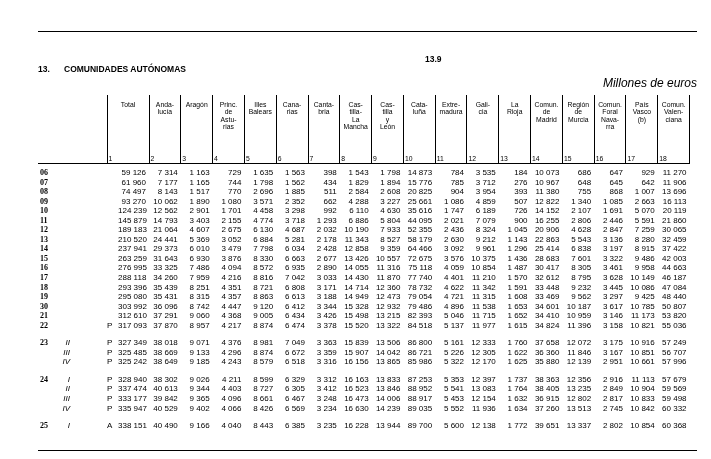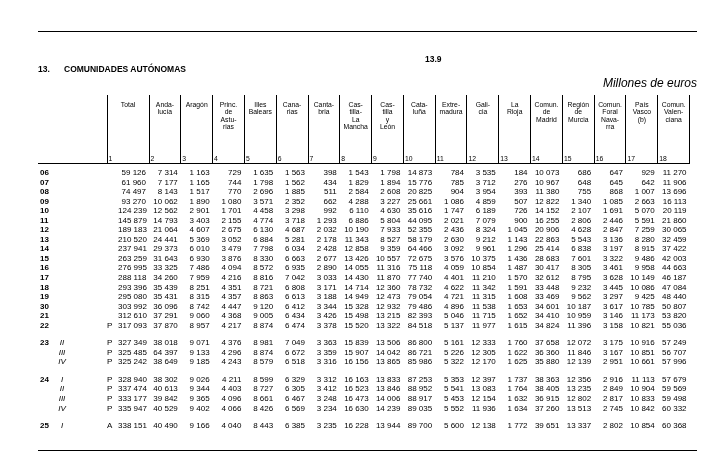--- a/index.html
+++ b/index.html
@@ -30,22 +30,22 @@
   th.colhead:last-child{border-right:1px solid #000;}
   td.colnum{border-left:1px solid #000;font-size:6.8px;vertical-align:bottom;
             text-align:left;padding:0 0 1px 1px;height:14px;}
   td.colnum:last-child{border-right:1px solid #000;}
   thead tr.numrow td, thead tr.numrow th{border-bottom:1px solid #000;}
 
   tbody td{font-size:8px;line-height:9.55px;text-align:right;
            padding:0 3px 0 0;white-space:nowrap;}
   td.rlabel{text-align:left;padding:0;}
   td.rflag{text-align:left;padding:0;}
-  .yr{font-weight:bold;display:inline-block;min-width:14px;padding-left:2px;}
-  .qt{font-style:italic;display:inline-block;width:16px;text-align:center;}
+  .yr{font-weight:bold;display:inline-block;min-width:14px;padding-left:2px;font-family:Liberation Serif, serif;}
+  .qt{font-style:italic;display:inline-block;width:16px;text-align:right;}
   tr.spacer td{height:8px;line-height:8px;padding:0;}
   tbody tr:first-child td{padding-top:4px;}
 </style>
 </head>
 <body>
 
 <div class="page">
   <div class="rule top-rule"></div>
 
   <div class="header-left">
@@ -550,21 +550,21 @@
           <td>37 658</td>
           <td>12 072</td>
           <td>3 175</td>
           <td>10 916</td>
           <td>57 249</td>
         </tr>
         <tr>
           <td class="rlabel"><span class="yr"></span><span class="qt">III</span></td>
           <td class="rflag">P</td>
           <td>325 485</td>
-          <td>64 397</td>
+          <td>38 669</td>
           <td>9 133</td>
           <td>4 296</td>
           <td>8 874</td>
           <td>6 672</td>
           <td>3 359</td>
           <td>15 907</td>
           <td>14 042</td>
           <td>86 721</td>
           <td>5 226</td>
           <td>12 305</td>

